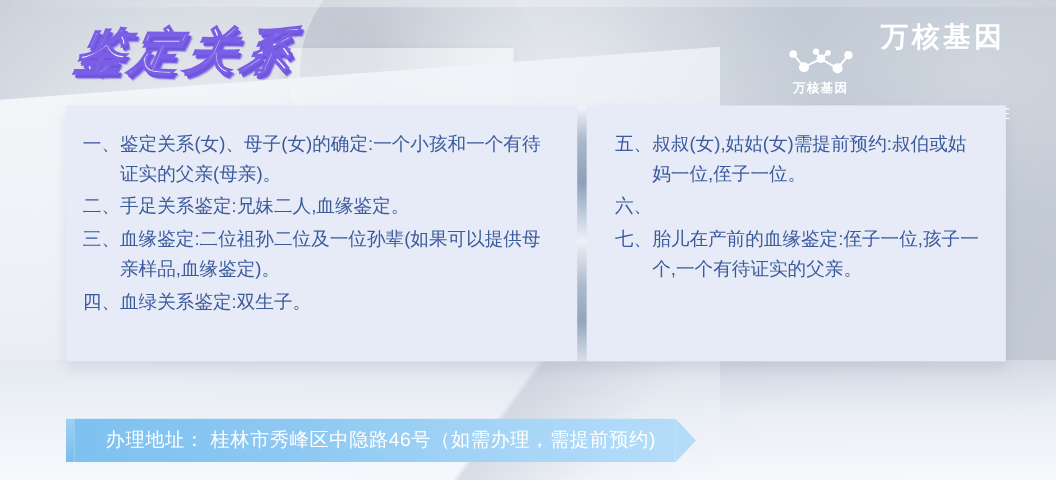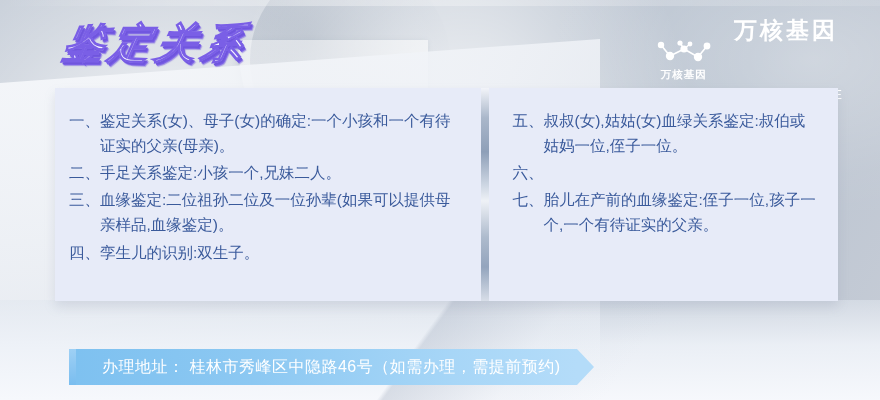--- a/index.html
+++ b/index.html
@@ -187,21 +187,21 @@
     flex: none;
     white-space: nowrap;
   }
   .li-text {
     flex: 1;
   }
 
   
   .address-wrap {
     position: absolute;
-    left: 69px; top: 349px;
+    left: 55px; top: 349px;
     height: 36px;
     display: flex;
     align-items: stretch;
   }
   .address-bar {
     display: flex;
     align-items: center;
     padding: 0 16px 0 26px;
     background: linear-gradient(90deg, #7ec1f0 0%, #8cc8f2 35%, #a7d6f7 75%, #b4dcf9 100%);
     color: #ffffff;
@@ -271,40 +271,40 @@
   <div class="cards">
 
     <div class="card card-left">
       <ul class="list">
         <li>
           <span class="li-num">一、</span>
           <span class="li-text">鉴定关系(女)、母子(女)的确定:一个小孩和一个有待证实的父亲(母亲)。</span>
         </li>
         <li>
           <span class="li-num">二、</span>
-          <span class="li-text">手足关系鉴定:小孩一个,兄妹二人。</span>
+          <span class="li-text">手足关系鉴定:兄妹二人,血缘鉴定。</span>
         </li>
         <li>
           <span class="li-num">三、</span>
           <span class="li-text">血缘鉴定:二位祖孙二位及一位孙辈(如果可以提供母亲样品,血缘鉴定)。</span>
         </li>
         <li>
           <span class="li-num">四、</span>
-          <span class="li-text">孪生儿的识别:双生子。</span>
+          <span class="li-text">血绿关系鉴定:双生子。</span>
         </li>
       </ul>
     </div>
 
     <div class="divider"></div>
 
     <div class="card card-right">
       <ul class="list">
         <li>
           <span class="li-num">五、</span>
-          <span class="li-text">叔叔(女),姑姑(女)血绿关系鉴定:叔伯或姑妈一位,侄子一位。</span>
+          <span class="li-text">叔叔(女),姑姑(女)需提前预约:叔伯或姑妈一位,侄子一位。</span>
         </li>
         <li>
           <span class="li-num">六、</span>
         </li>
         <li>
           <span class="li-num">七、</span>
           <span class="li-text">胎儿在产前的血缘鉴定:侄子一位,孩子一个,一个有待证实的父亲。</span>
         </li>
       </ul>
     </div>

